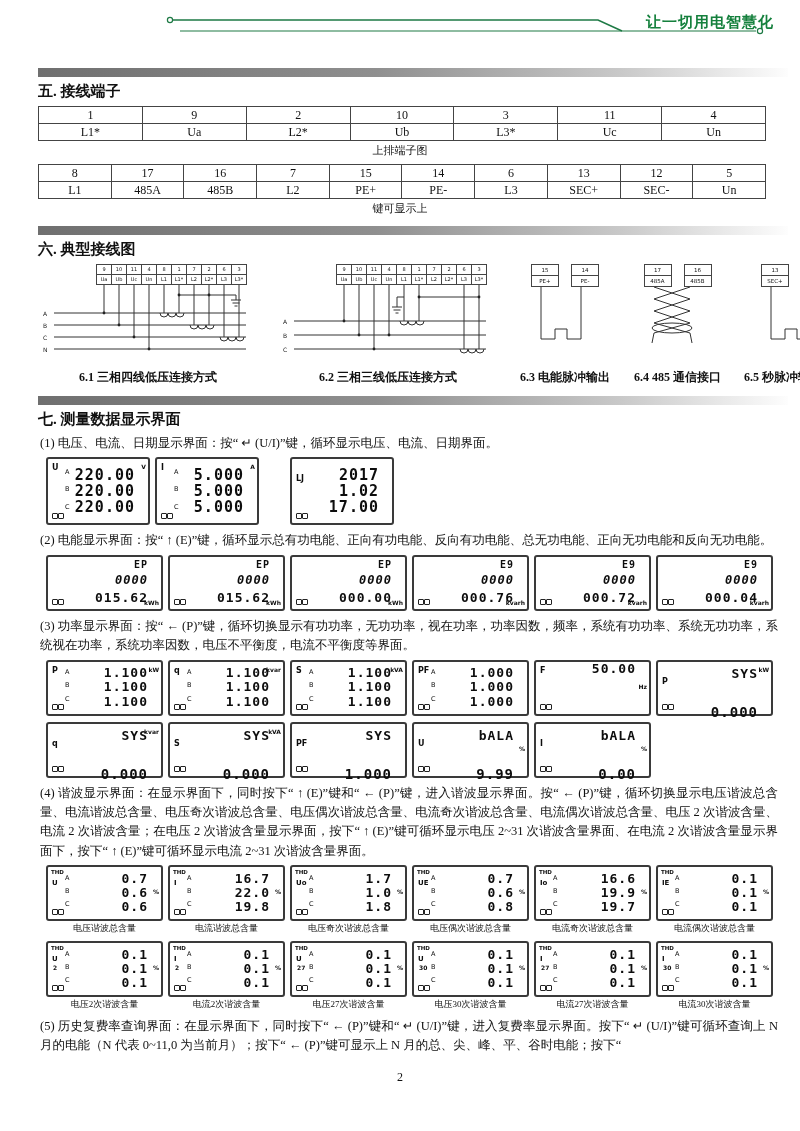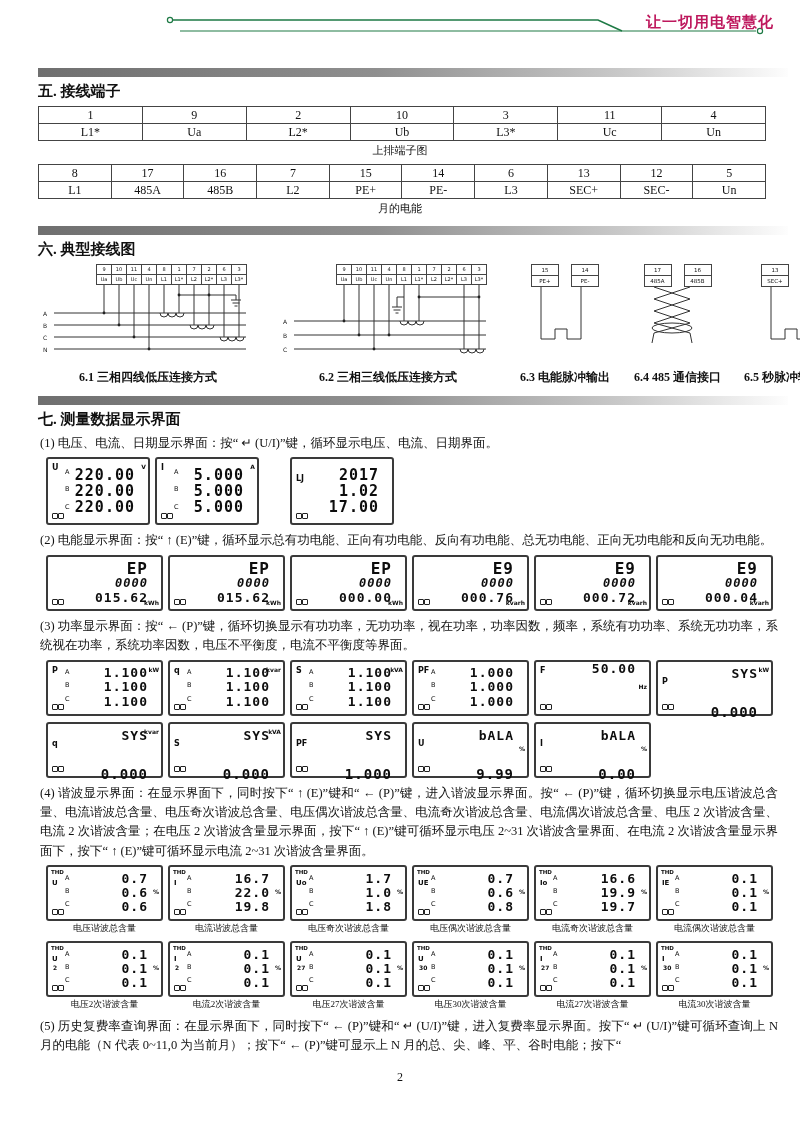--- a/index.html
+++ b/index.html
@@ -1,20 +1,20 @@
 <!DOCTYPE html>
 <html><head>
 <meta charset="utf-8">
 <style>
   html,body{margin:0;padding:0;background:#fff;}
   body{width:800px;height:1131px;position:relative;font-family:"Liberation Serif",serif;color:#111;overflow:hidden;}
   
   .hdr{position:relative;height:58px;}
   .hdr svg{position:absolute;left:0;top:0;}
-  .slogan{position:absolute;top:13px;right:26px;color:#be185d;font:bold 15px "Liberation Sans",sans-serif;letter-spacing:1px;}
+  .slogan{position:absolute;top:13px;right:26px;color:#15803d;font:bold 15px "Liberation Sans",sans-serif;letter-spacing:1px;}
   
   .secbar{height:9px;margin:10px 12px 5px 38px;background:linear-gradient(90deg,#6f6f6f 0%,#8f8f8f 45%,#c9c9c9 78%,#fdfdfd 100%);}
   h2{font:bold 15px "Liberation Serif",serif;margin:2px 0 5px 38px;}
   
   .ttable{margin:0 34px 2px 38px;border:1px solid #444;border-right:none;border-bottom:none;}
   .trow{display:grid;}
   .c7{grid-template-columns:repeat(7,1fr);}
   .c10{grid-template-columns:repeat(10,1fr);}
   .tcell{border-right:1px solid #444;border-bottom:1px solid #444;text-align:center;font-size:12px;line-height:16px;height:16px;}
   .tcap{text-align:center;font-size:11px;margin:2px 0 6px 0;}
@@ -47,21 +47,21 @@
   .tl{position:absolute;left:3px;top:2px;font:bold 5.5px "DejaVu Sans",sans-serif;}
   .q.sub{top:12px;left:4px;font-size:7px;}
   .ord{position:absolute;left:5px;top:21px;font:bold 6px "DejaVu Sans",sans-serif;}
   .unit{position:absolute;right:2px;top:4px;font:bold 6px "DejaVu Sans",sans-serif;}
   .unit.b{top:auto;bottom:3px;}
   .unit.m{top:21px;}
   .phs{position:absolute;left:17px;top:4px;bottom:8px;display:flex;flex-direction:column;justify-content:space-around;font:6.5px "DejaVu Sans",sans-serif;}
   .vals{position:absolute;inset:0;display:flex;flex-direction:column;justify-content:center;align-items:flex-end;padding-right:13px;font-weight:bold;font-size:13px;line-height:1.08;letter-spacing:1px;}
   .big .vals{font-size:15px;}
   .vals.e{justify-content:space-between;padding:3px 13px 4px 0;}
-  .vals.e .s1{font-size:16px;}
+  .vals.e .s1{font-size:10px;}
   .vals.e .s2{font-size:12px;font-style:italic;}
   .vals.e .s3{font-size:13px;text-align:center;}
   .vals.sv{justify-content:space-between;padding:5px 13px 5px 0;gap:24px;}
   .vals.sv .s3{font-size:14px;}
   .vals.fv{justify-content:flex-start;padding-bottom:18px;}
   .comm{position:absolute;left:4px;bottom:4px;width:12px;height:5px;}
   .comm::before,.comm::after{content:"";position:absolute;bottom:0;width:4px;height:4px;border:1px solid #222;border-radius:1px;}
   .comm::after{left:6px;}
   .pageno{text-align:center;font-size:12px;margin-top:14px;}
 </style>
@@ -122,21 +122,21 @@
       <div class="tcell">485B</div>
       <div class="tcell">L2</div>
       <div class="tcell">PE+</div>
       <div class="tcell">PE-</div>
       <div class="tcell">L3</div>
       <div class="tcell">SEC+</div>
       <div class="tcell">SEC-</div>
       <div class="tcell">Un</div>
     </div>
 </div>
-<div class="tcap">月的电能</div>
+<div class="tcap">键可显示上</div>
 
 <div class="secbar"></div>
 <h2>六. 典型接线图</h2>
 
 <div class="diagrow">
 
   <div class="diag" style="width:216px">
     <div class="dstripwrap" style="margin-left:56px;align-self:flex-start">
       <div class="dstrip">
           <div class="dcell">9</div>

